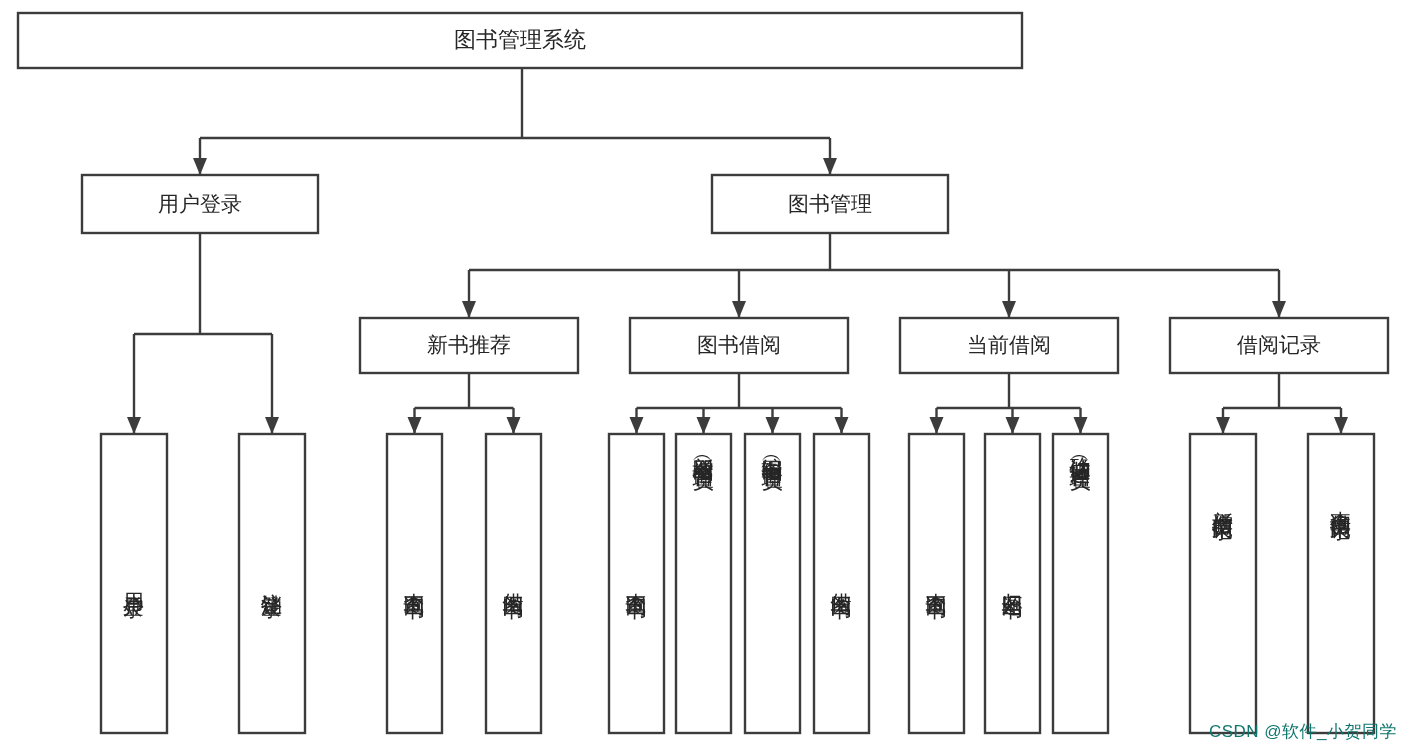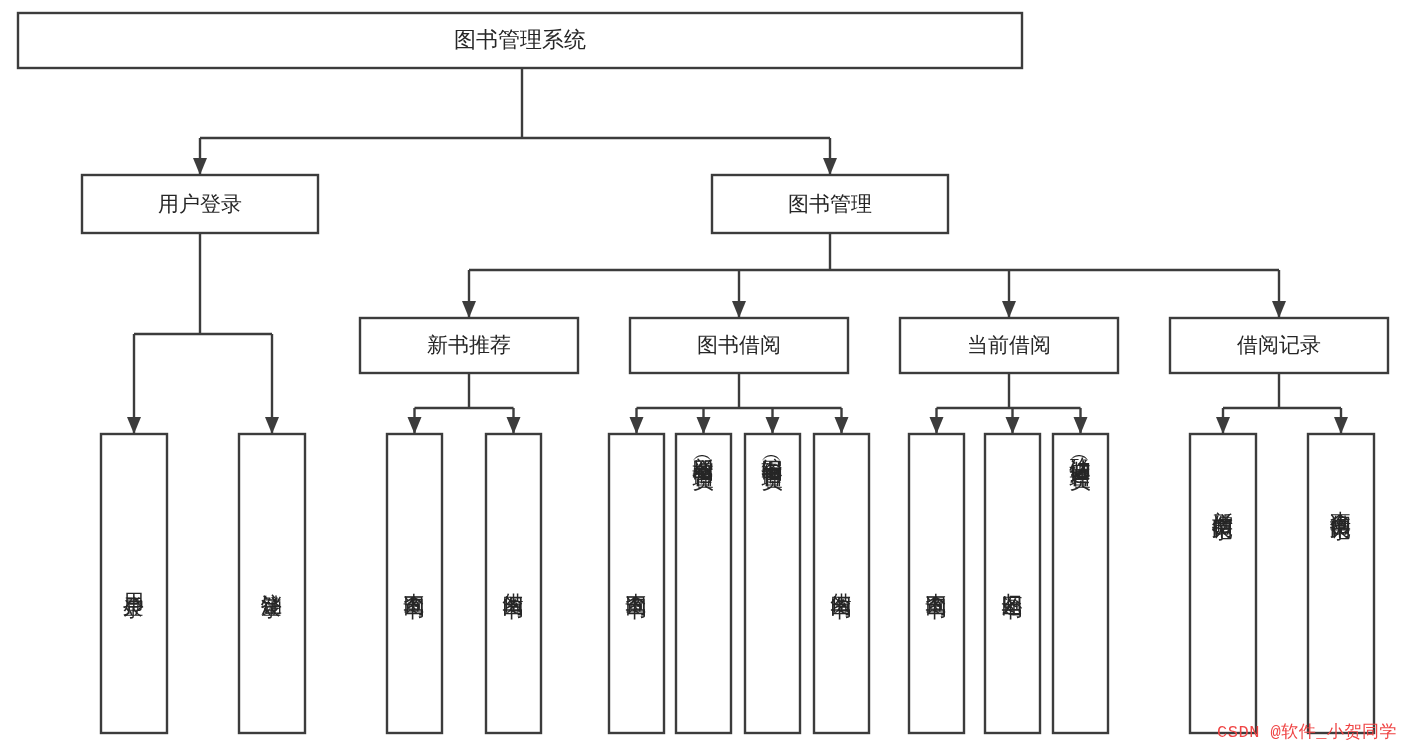--- a/index.html
+++ b/index.html
@@ -67,23 +67,23 @@
     font-size: 21px;
     color: #262626;
     letter-spacing: 2px;
     line-height: 1;
     white-space: nowrap;
   }
   .watermark {
     position: absolute;
     right: 8px;
     bottom: 4px;
-    font-family: Liberation Mono, monospace;
+    font-family: Liberation Sans, sans-serif;
     font-size: 17px;
-    color: #ef4444;
+    color: #0f766e;
     letter-spacing: 0.5px;
     user-select: none;
     text-align: center;
   }
 </style>
 </head>
 <body>
 
 <div id="diagram-root">
   <svg id="tree-svg" viewBox="0 0 1405 747">

